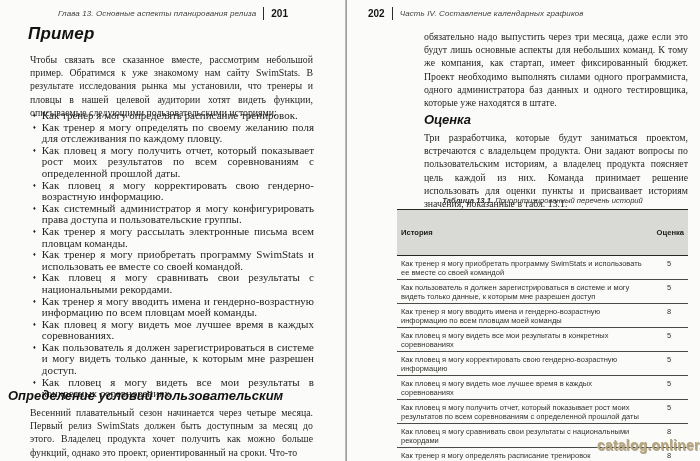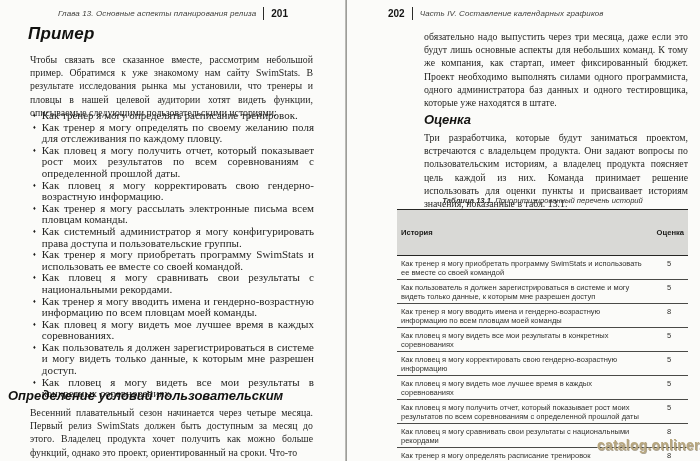--- a/index.html
+++ b/index.html
@@ -12,21 +12,21 @@
     position:relative;
   }
   .edge-top{position:absolute;left:0;top:0;width:700px;height:2px;background:#e3e3e0;}
   
   .page-left{position:absolute;left:0;top:0;width:345px;height:461px;background:#fbfbf9;}
   .spine{position:absolute;left:345px;top:0;width:2px;height:461px;
          background:linear-gradient(to right,#c9c9c5,#8f8f8b);}
   .page-right{position:absolute;left:347px;top:0;width:353px;height:461px;background:#fbfbf9;}
 
   .rh{position:absolute;top:7px;font-family:"Liberation Sans",sans-serif;
-      font-size:8px;color:#3c3c39;display:flex;align-items:center;padding-left:20px;}
+      font-size:8px;color:#3c3c39;display:flex;align-items:center;}
   .rh .title{font-style:italic;letter-spacing:.1px;}
   .rh .bar{display:inline-block;width:1px;height:13px;background:#2b2b28;margin:0 7px;}
   .rh .pnum{font-weight:bold;font-size:10px;font-style:normal;color:#141414;}
 
   .rh-left{left:0;width:340px;justify-content:flex-end;padding-right:52px;box-sizing:border-box;}
   .rh-right{left:21px;}
 
   .h1{position:absolute;left:8px;top:24px;
       font-family:"Liberation Sans",sans-serif;font-weight:bold;font-style:italic;
       font-size:17px;color:#121210;letter-spacing:.2px;margin-left:20px;}
@@ -95,25 +95,25 @@
       <li>
         <span class="blt">♦</span>
         <span class="btx">Как пловец я могу получить отчет, который показывает рост моих результатов по всем соревнованиям с определенной прошлой даты.</span>
       </li>
       <li>
         <span class="blt">♦</span>
         <span class="btx">Как пловец я могу корректировать свою гендерно-возрастную информацию.</span>
       </li>
       <li>
         <span class="blt">♦</span>
+        <span class="btx">Как системный администратор я могу конфигурировать права доступа и пользовательские группы.</span>
+      </li>
+      <li>
+        <span class="blt">♦</span>
         <span class="btx">Как тренер я могу рассылать электронные письма всем пловцам команды.</span>
-      </li>
-      <li>
-        <span class="blt">♦</span>
-        <span class="btx">Как системный администратор я могу конфигурировать права доступа и пользовательские группы.</span>
       </li>
       <li>
         <span class="blt">♦</span>
         <span class="btx">Как тренер я могу приобретать программу SwimStats и использовать ее вместе со своей командой.</span>
       </li>
       <li>
         <span class="blt">♦</span>
         <span class="btx">Как пловец я могу сравнивать свои результаты с национальными рекордами.</span>
       </li>
       <li>

